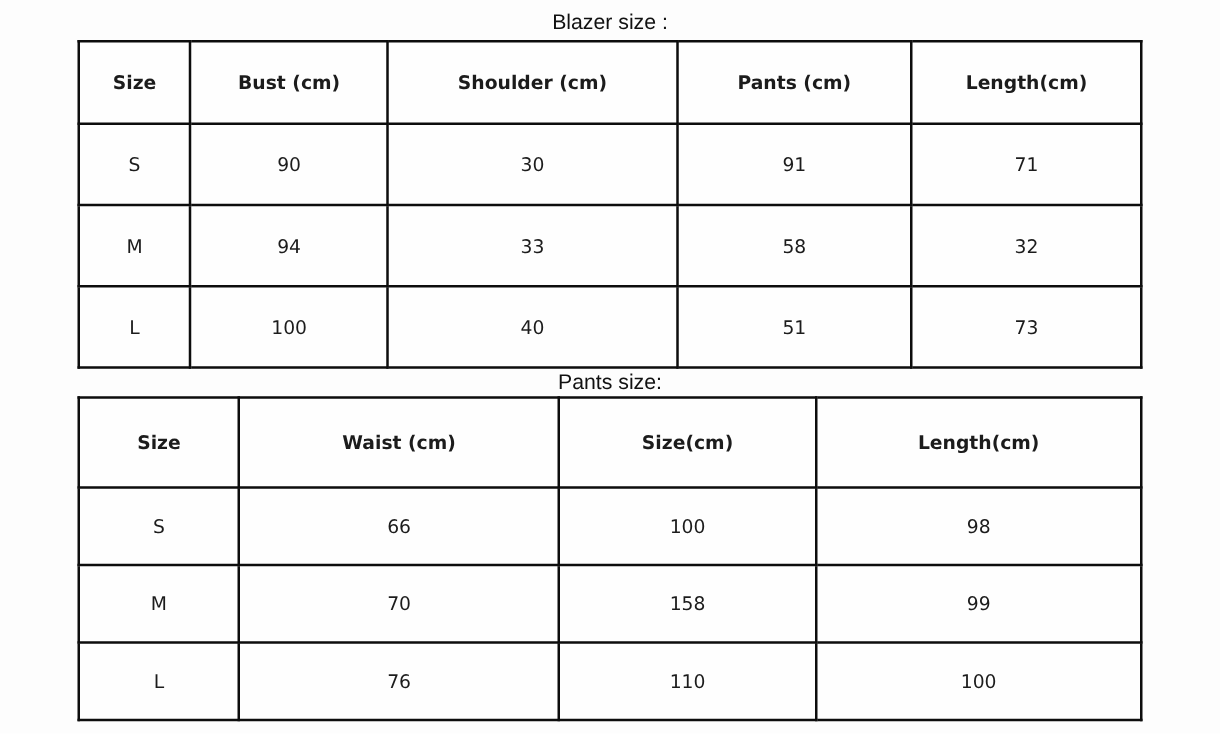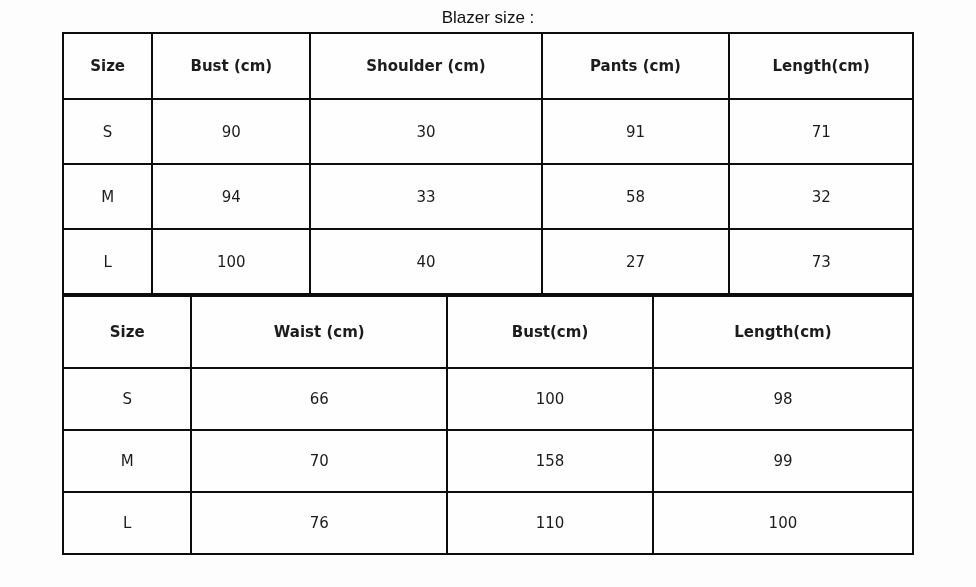--- a/index.html
+++ b/index.html
@@ -100,39 +100,40 @@
         <td>M</td>
         <td>94</td>
         <td>33</td>
         <td>58</td>
         <td>32</td>
       </tr>
       <tr class="bz-row">
         <td>L</td>
         <td>100</td>
         <td>40</td>
-        <td>27</td>
+        <td>51</td>
         <td>73</td>
       </tr>
     </tbody>
   </table>
 
+  <div class="chart-title title-pants">Pants size:</div>
 
   <table class="size-table">
     <colgroup>
       <col class="pt-c1">
         <col class="pt-c2">
         <col class="pt-c3">
         <col class="pt-c4">
     </colgroup>
     <tbody>
       <tr class="pt-head">
         <th>Size</th>
         <th>Waist (cm)</th>
-        <th>Bust(cm)</th>
+        <th>Size(cm)</th>
         <th>Length(cm)</th>
       </tr>
       <tr class="pt-row">
         <td>S</td>
         <td>66</td>
         <td>100</td>
         <td>98</td>
       </tr>
       <tr class="pt-row">
         <td>M</td>

